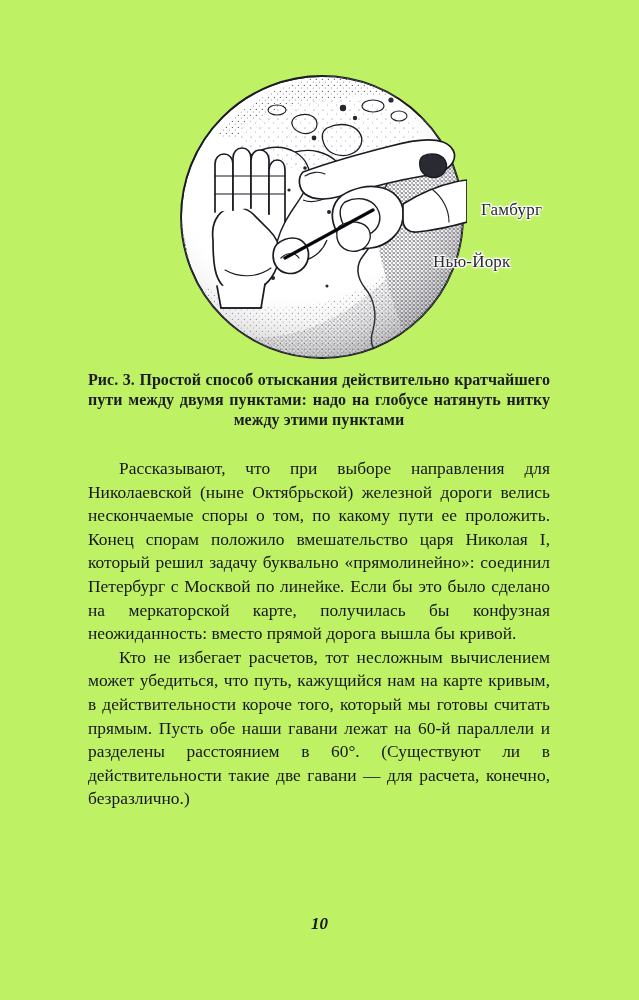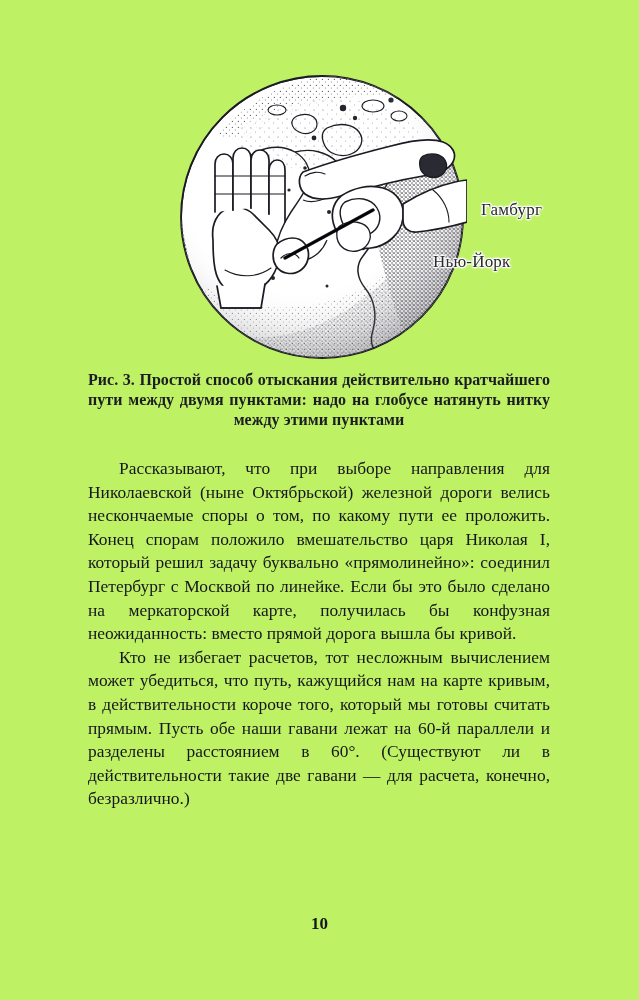--- a/index.html
+++ b/index.html
@@ -94,20 +94,21 @@
   
   .folio {
     position: absolute;
     left: 0;
     top: 914px;
     width: 639px;
     text-align: center;
     font-size: 17px;
     font-weight: 700;
     color: #16161e;
+    font-style: italic;
   }
 </style>
 </head>
 <body>
 
 <div id="page">
 
   <div class="figure-block">
 
     <div class="globe-wrap">

